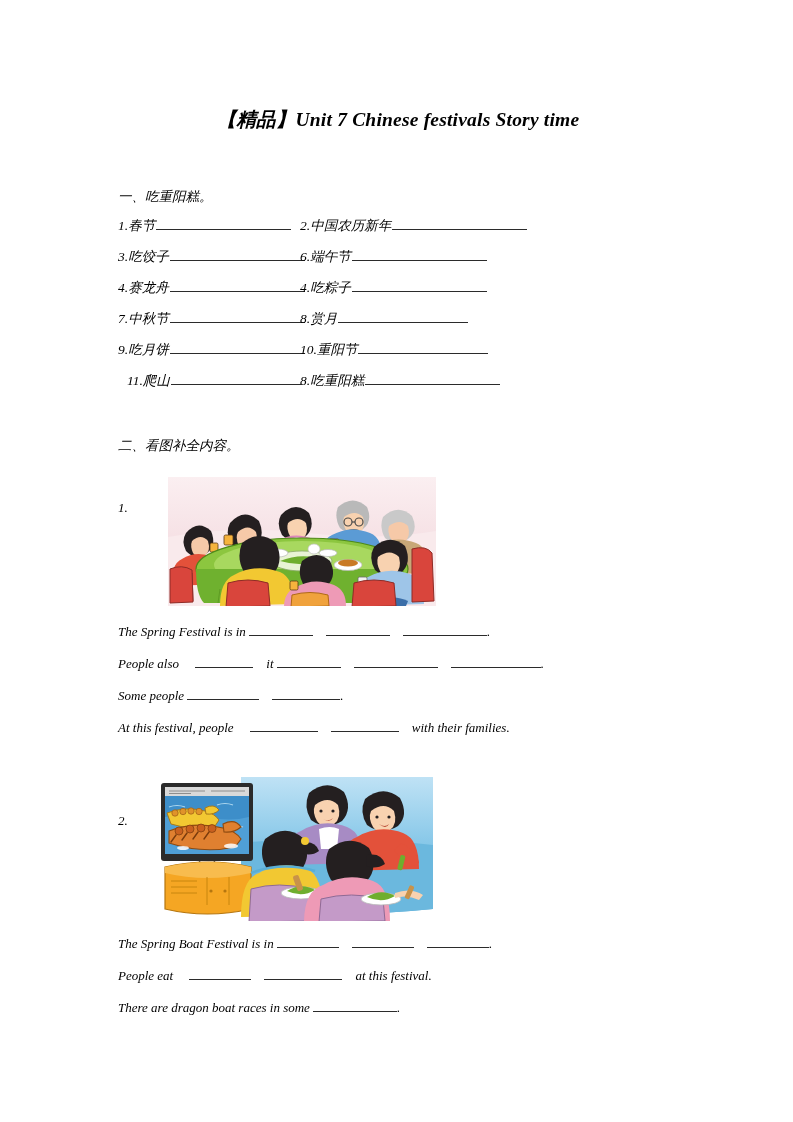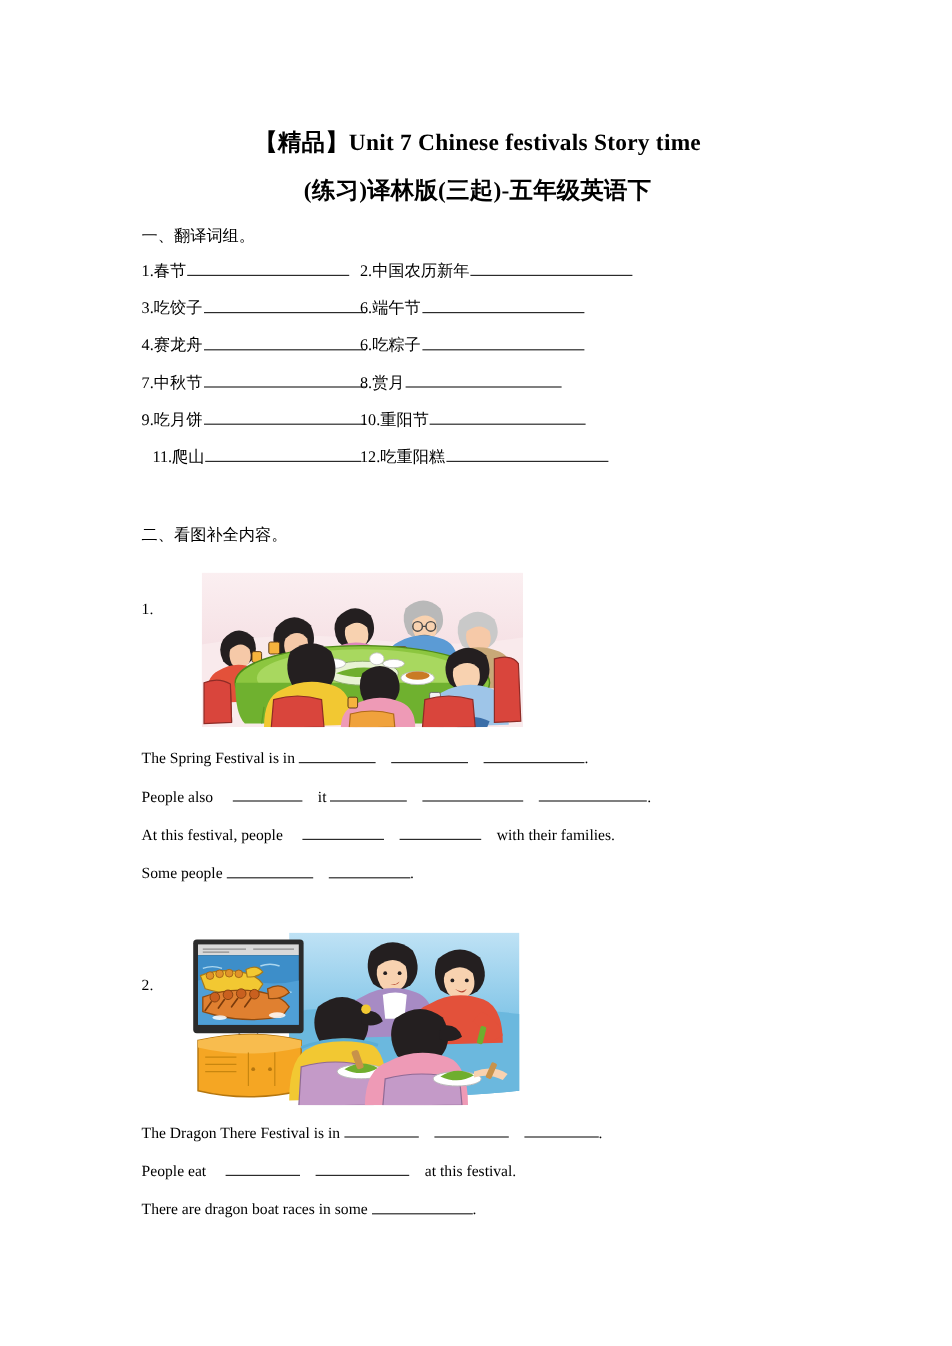--- a/index.html
+++ b/index.html
@@ -14,20 +14,21 @@
     font-family: "Liberation Serif", "DejaVu Serif", serif;
     color: #000000;
     overflow: hidden;
   }
 
   .page {
     position: absolute;
     left: 0; top: 0;
     width: 793px;
     height: 1122px;
+    font-style: italic;
   }
 
   
   .title-block {
     position: absolute;
     left: 113px;
     top: 100px;
     width: 570px;
     text-align: center;
   }
@@ -132,49 +133,48 @@
   }
   .gap-md { display: inline-block; width: 13px; }
 </style>
 </head>
 <body>
 
 <div class="page">
 
   <div class="title-block">
     <div class="title-line">【精品】Unit 7 Chinese festivals Story time</div>
-    <div class="title-line">(练习)译林版(三起)-五年级英语下</div>
   </div>
 
-  <div class="sec-heading" id="sec1-heading">一、翻译词组。</div>
+  <div class="sec-heading" id="sec1-heading">一、吃重阳糕。</div>
 
   <div class="vocab" id="vocab-grid">
       <div class="vocab-row">
         <div class="vocab-cell col-l"><span class="vocab-label">1.春节</span><span class="vocab-blank" style="width: 135px;"></span></div>
         <div class="vocab-cell col-r"><span class="vocab-label">2.中国农历新年</span><span class="vocab-blank" style="width: 135px;"></span></div>
       </div>
       <div class="vocab-row">
         <div class="vocab-cell col-l"><span class="vocab-label">3.吃饺子</span><span class="vocab-blank" style="width: 135px;"></span></div>
         <div class="vocab-cell col-r"><span class="vocab-label">6.端午节</span><span class="vocab-blank" style="width: 135px;"></span></div>
       </div>
       <div class="vocab-row">
         <div class="vocab-cell col-l"><span class="vocab-label">4.赛龙舟</span><span class="vocab-blank" style="width: 135px;"></span></div>
-        <div class="vocab-cell col-r"><span class="vocab-label">6.吃粽子</span><span class="vocab-blank" style="width: 135px;"></span></div>
+        <div class="vocab-cell col-r"><span class="vocab-label">4.吃粽子</span><span class="vocab-blank" style="width: 135px;"></span></div>
       </div>
       <div class="vocab-row">
         <div class="vocab-cell col-l"><span class="vocab-label">7.中秋节</span><span class="vocab-blank" style="width: 135px;"></span></div>
         <div class="vocab-cell col-r"><span class="vocab-label">8.赏月</span><span class="vocab-blank" style="width: 130px;"></span></div>
       </div>
       <div class="vocab-row">
         <div class="vocab-cell col-l"><span class="vocab-label">9.吃月饼</span><span class="vocab-blank" style="width: 135px;"></span></div>
         <div class="vocab-cell col-r"><span class="vocab-label">10.重阳节</span><span class="vocab-blank" style="width: 130px;"></span></div>
       </div>
       <div class="vocab-row">
         <div class="vocab-cell col-l indent"><span class="vocab-label">11.爬山</span><span class="vocab-blank" style="width: 130px;"></span></div>
-        <div class="vocab-cell col-r"><span class="vocab-label">12.吃重阳糕</span><span class="vocab-blank" style="width: 135px;"></span></div>
+        <div class="vocab-cell col-r"><span class="vocab-label">8.吃重阳糕</span><span class="vocab-blank" style="width: 135px;"></span></div>
       </div>
     </div>
 
   <div class="sec-heading" id="sec2-heading">二、看图补全内容。</div>
 
   <div class="item-number" id="num-1">1.</div>
 
   <div class="figure" id="figure-1">
     <svg viewBox="0 0 268 129" preserveAspectRatio="none">
       <defs>
@@ -283,22 +283,22 @@
       <path d="M124 118 q18 -5 36 0 l1 11 -38 1 z" fill="#f0a23c" stroke="#b06a16" stroke-width="1"></path>
       <path d="M186 106 q20 -6 40 0 l2 23 -44 1 z" fill="#d9453c" stroke="#8e2b26" stroke-width="1"></path>
       <path d="M244 72 q14 -4 20 4 l2 48 -22 1 z" fill="#d9453c" stroke="#8e2b26" stroke-width="1"></path>
       <path d="M2 92 q12 -5 22 1 l1 32 -23 1 z" fill="#d9453c" stroke="#8e2b26" stroke-width="1"></path>
     </svg>
   </div>
 
   <div class="sentences" id="sentences-1">
       <div class="sentence"><span class="s-text">The Spring Festival is in </span><span class="blank" style="width: 64px;"></span><span class="gap-md"></span><span class="blank" style="width: 64px;"></span><span class="gap-md"></span><span class="blank" style="width: 84px;"></span><span class="s-text">.</span></div>
       <div class="sentence"><span class="s-text">People also </span><span class="gap-md"></span><span class="blank" style="width: 58px;"></span><span class="gap-md"></span><span class="s-text">it </span><span class="blank" style="width: 64px;"></span><span class="gap-md"></span><span class="blank" style="width: 84px;"></span><span class="gap-md"></span><span class="blank" style="width: 90px;"></span><span class="s-text">.</span></div>
+      <div class="sentence"><span class="s-text">Some people </span><span class="blank" style="width: 72px;"></span><span class="gap-md"></span><span class="blank" style="width: 68px;"></span><span class="s-text">.</span></div>
       <div class="sentence"><span class="s-text">At this festival, people </span><span class="gap-md"></span><span class="blank" style="width: 68px;"></span><span class="gap-md"></span><span class="blank" style="width: 68px;"></span><span class="gap-md"></span><span class="s-text">with their families.</span></div>
-      <div class="sentence"><span class="s-text">Some people </span><span class="blank" style="width: 72px;"></span><span class="gap-md"></span><span class="blank" style="width: 68px;"></span><span class="s-text">.</span></div>
     </div>
 
   <div class="item-number" id="num-2">2.</div>
 
   <div class="figure" id="figure-2">
     <svg viewBox="0 0 278 144" preserveAspectRatio="none">
       <defs>
         <linearGradient id="bg2" x1="0" y1="0" x2="0" y2="1">
           <stop offset="0" stop-color="#bfe2f5"></stop>
           <stop offset="0.5" stop-color="#86c7e8"></stop>
@@ -424,18 +424,18 @@
         <path d="M212 120 q14 -9 28 -1 q-13 8 -28 1 z" fill="#6fae2e"></path>
         <path d="M240 116 q16 -6 28 2 l-4 5 q-12 -6 -24 -2 z" fill="#f8d2b0"></path>
         <rect x="252" y="108" width="5" height="14" rx="1.5" fill="#c8924a" transform="rotate(24 254 115)"></rect>
       </g>
 
       <path d="M96 96 q32 -12 64 -2" fill="none" stroke="#5aaed6" stroke-width="2.5"></path>
     </svg>
   </div>
 
   <div class="sentences" id="sentences-2">
-      <div class="sentence"><span class="s-text">The Dragon There Festival is in </span><span class="blank" style="width: 62px;"></span><span class="gap-md"></span><span class="blank" style="width: 62px;"></span><span class="gap-md"></span><span class="blank" style="width: 62px;"></span><span class="s-text">.</span></div>
+      <div class="sentence"><span class="s-text">The Spring Boat Festival is in </span><span class="blank" style="width: 62px;"></span><span class="gap-md"></span><span class="blank" style="width: 62px;"></span><span class="gap-md"></span><span class="blank" style="width: 62px;"></span><span class="s-text">.</span></div>
       <div class="sentence"><span class="s-text">People eat </span><span class="gap-md"></span><span class="blank" style="width: 62px;"></span><span class="gap-md"></span><span class="blank" style="width: 78px;"></span><span class="gap-md"></span><span class="s-text">at this festival.</span></div>
       <div class="sentence"><span class="s-text">There are dragon boat races in some </span><span class="blank" style="width: 84px;"></span><span class="s-text">.</span></div>
     </div>
 
 </div>
 
 </body></html>

